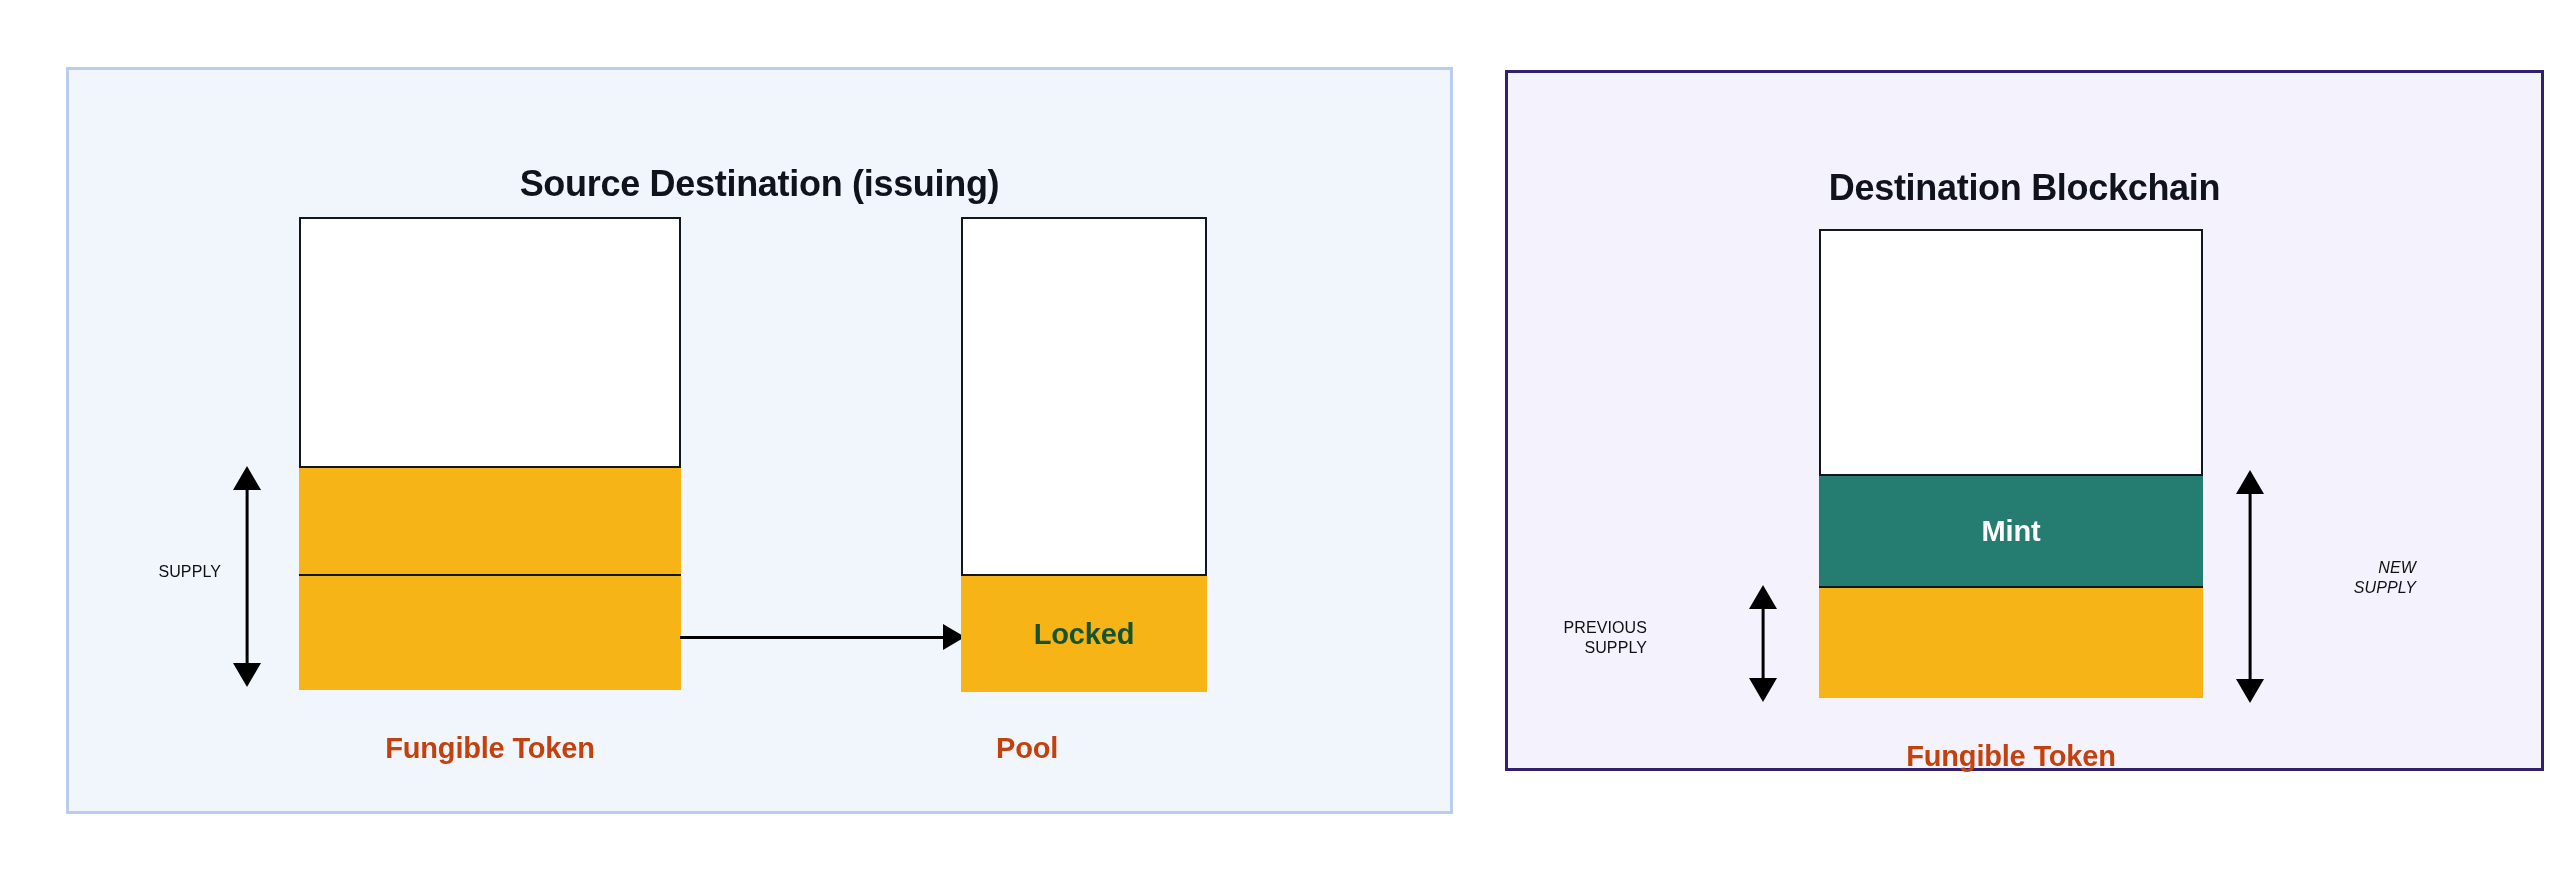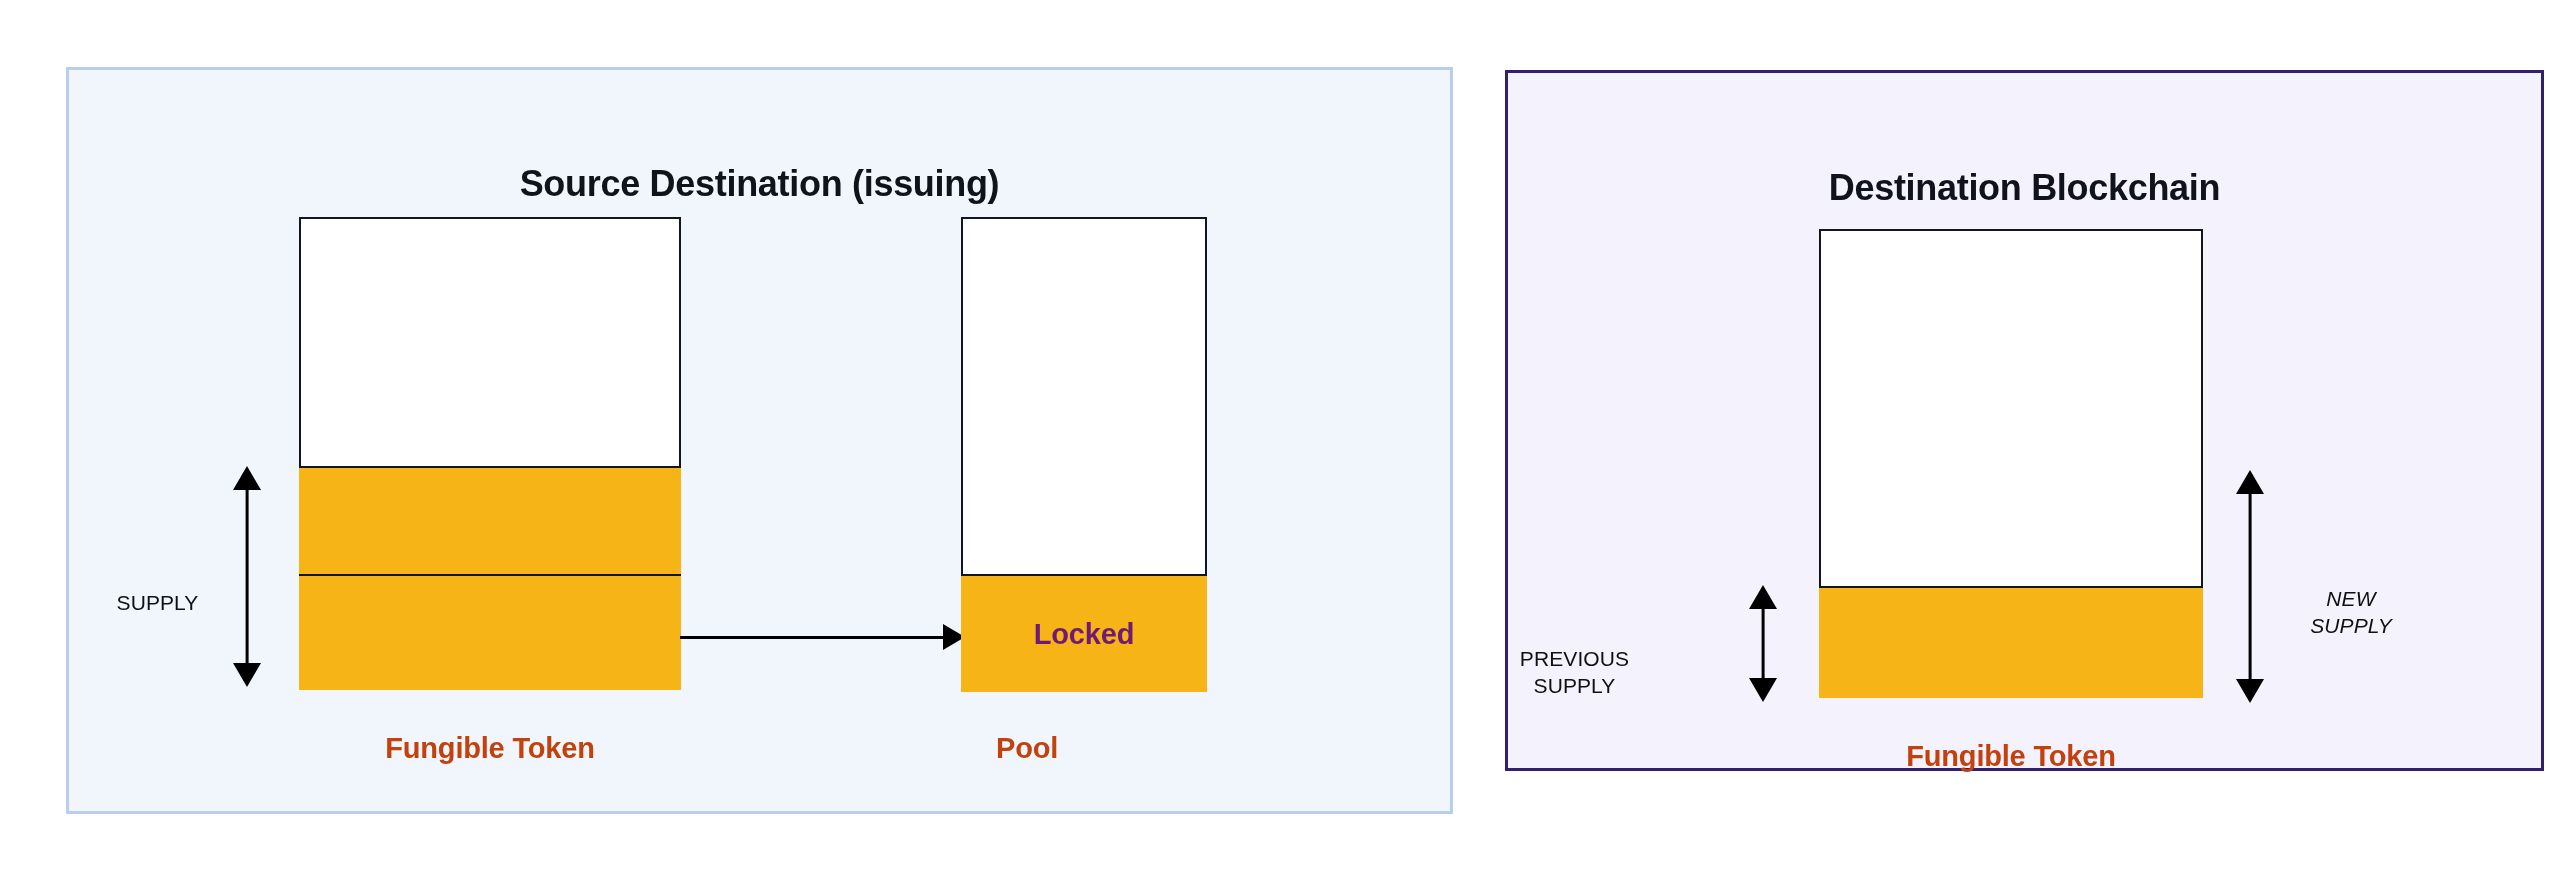--- a/index.html
+++ b/index.html
@@ -29,21 +29,21 @@
   #panel-source .panel-title{top:93px;font-size:36px;letter-spacing:-0.3px;}
   #panel-destination .panel-title{top:94px;font-size:36px;letter-spacing:-0.3px;}
 
   
   .bar{position:absolute;box-sizing:border-box;border:2.2px solid #12161f;background:#ffffff;}
   .seg{position:absolute;left:-2.2px;right:-2.2px;box-sizing:border-box;
        display:flex;align-items:center;justify-content:center;}
   .seg-amber{background:#f7b416;border-top:2.2px solid #12161f;}
   .seg-teal{background:#257c71;border-top:2.2px solid #12161f;}
   .seg-label{font-weight:700;font-size:29px;letter-spacing:-0.2px;}
-  .seg-label.dark{color:#701a75;}
+  .seg-label.dark{color:#14532d;}
   .seg-label.light{color:#ffffff;}
 
   
   .bar-caption{
     position:absolute;text-align:center;font-weight:700;
     font-size:29px;color:#c2410c;white-space:nowrap;letter-spacing:-0.2px;
   }
 
   
   #bar-source-token{left:299px;top:217px;width:382px;height:473px;}
@@ -54,22 +54,22 @@
   .measure{position:absolute;}
   .measure .shaft{position:absolute;left:50%;transform:translateX(-50%);
                   width:2.8px;background:#000000;}
   .measure .head{position:absolute;left:50%;transform:translateX(-50%);
                  width:0;height:0;border-left:14.4px solid transparent;
                  border-right:14.4px solid transparent;}
   .measure .head.up{top:0;border-bottom:24px solid #000000;}
   .measure .head.down{bottom:0;border-top:24px solid #000000;}
 
   .measure-label{
-    position:absolute;text-align:center;font-size:21px;color:#101010;
-    line-height:1.28;white-space:pre-line;letter-spacing:0.1px;margin-top:28px;
+    position:absolute;text-align:right;font-size:16px;color:#101010;
+    line-height:1.28;white-space:pre-line;letter-spacing:0.1px;
   }
 
   
   #transfer-arrow{position:absolute;left:680px;top:636px;width:285px;height:3.3px;}
   #transfer-arrow .h-shaft{position:absolute;left:0;top:0;height:2.8px;width:268px;background:#000000;}
   #transfer-arrow .h-head{position:absolute;right:0;top:-11.6px;width:0;height:0;
       border-top:13.3px solid transparent;border-bottom:13.3px solid transparent;
       border-left:22px solid #000000;}
 </style>
 </head>
@@ -108,20 +108,23 @@
       <span class="seg-label dark">Locked</span>
     </div>
   </div>
   <div class="bar-caption" style="left:904px;top:732px;width:246px;">Pool</div>
 
   <div class="panel" id="panel-destination">
     <div class="panel-title">Destination Blockchain</div>
   </div>
 
   <div class="bar" id="bar-dest-token">
+    <div class="seg seg-teal" style="top:243px;height:112px;">
+      <span class="seg-label light">Mint</span>
+    </div>
     <div class="seg seg-amber" style="top:355px;bottom:-2.2px;">
       <span class="seg-label dark"></span>
     </div>
   </div>
   <div class="bar-caption" style="left:1819px;top:740px;width:384px;">Fungible Token</div>
 
   <div class="measure" id="previous-supply-measure" style="left:1748px;top:585px;width:30px;height:117px;">
     <div class="head up"></div>
     <div class="shaft" style="top:11px;bottom:11px;"></div>
     <div class="head down"></div>

